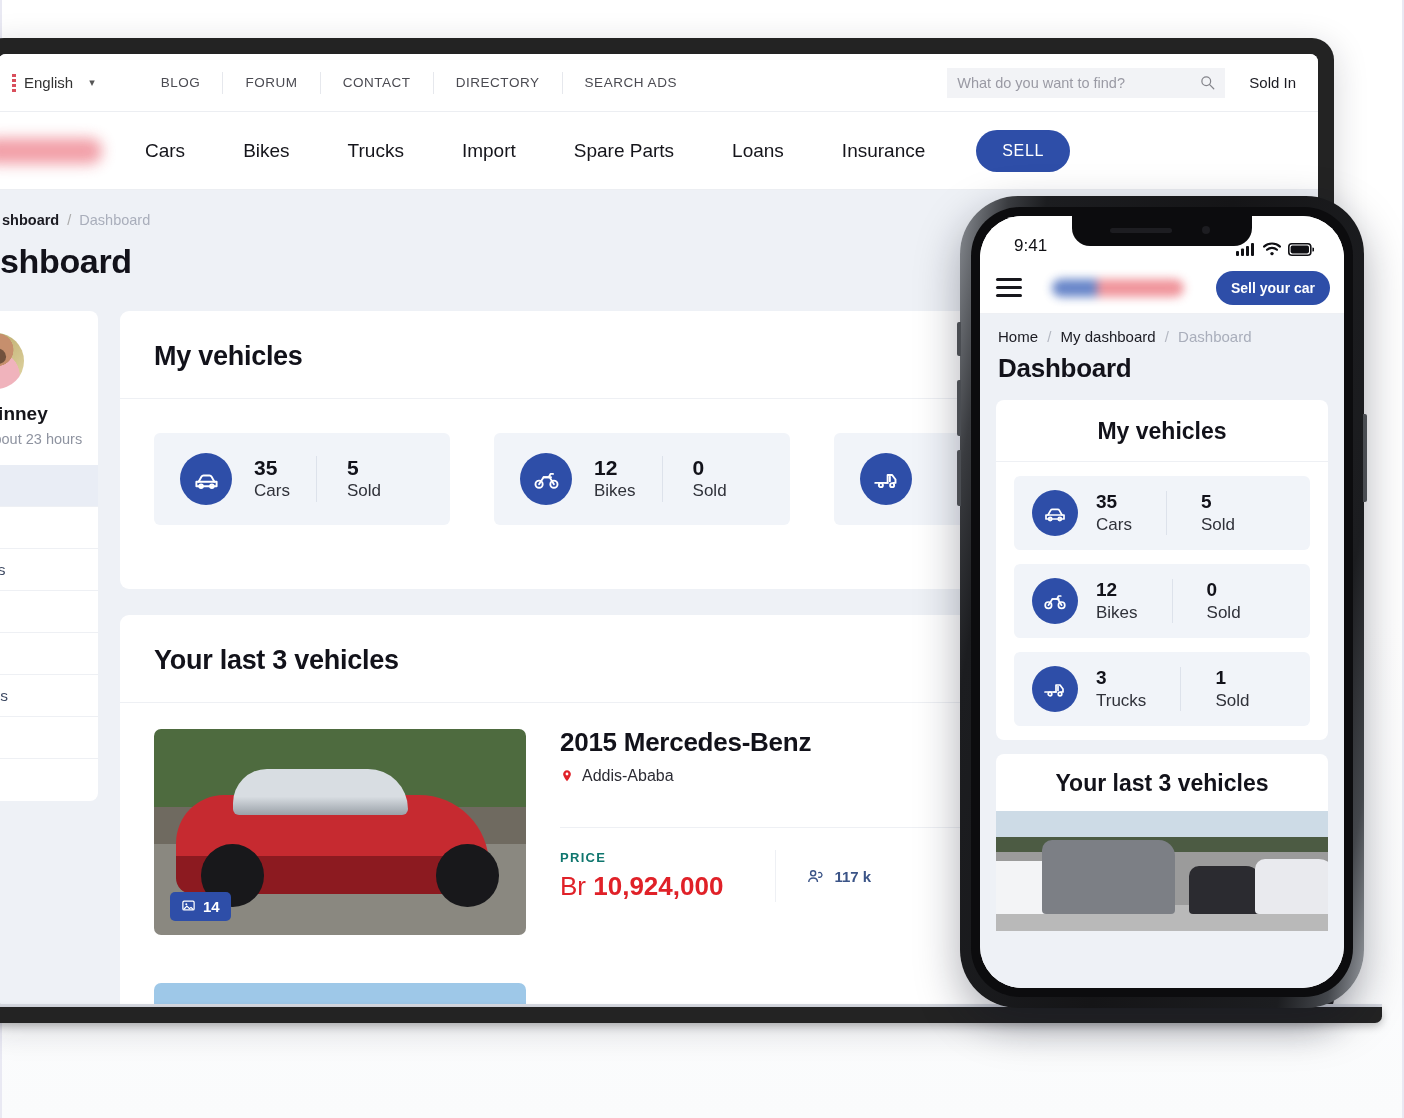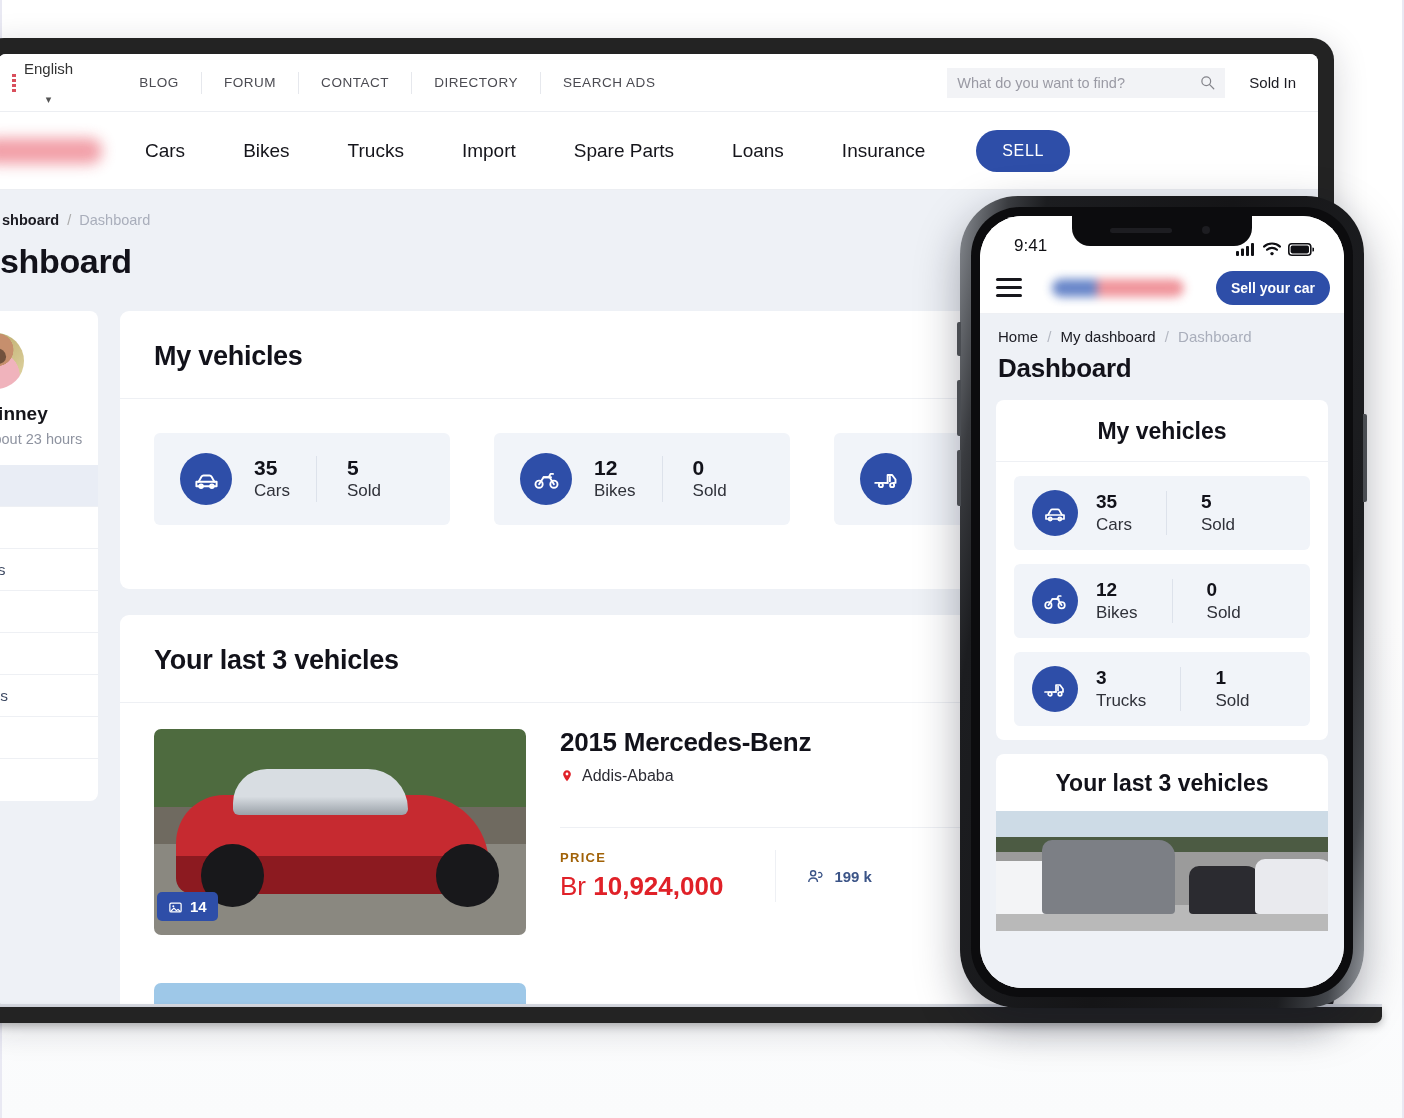--- a/index.html
+++ b/index.html
@@ -57,21 +57,21 @@
     height: 58px; background:#fff;
     display:flex; align-items:center;
     padding-left: 14px; padding-right: 22px;
     border-bottom:1px solid #eceef2;
     position:relative;
   }
   .lang-dots {
     width:4px; height:18px; margin-right:8px;
     background: repeating-linear-gradient(180deg,#d94f5c 0 3px,#fff 3px 5px);
   }
-  .lang { display:flex; align-items:center; gap:16px; font-size:15px; color:#333;flex-direction:column; }
+  .lang { display:flex; align-items:center; gap:16px; font-size:15px; color:#333; }
   .chev { font-size:11px; color:#555; }
   .toplinks { display:flex; align-items:center; margin-left:44px; }
   .toplink {
     font-size:13.5px; letter-spacing:.04em; color:#4b4b52;
     padding:0 22px; border-right:1px solid #e6e8ed; line-height:22px;
   }
   .toplink:last-child { border-right:none; }
   .searchwrap {
     margin-left:auto; position:relative;
     width:278px; height:30px; background:#f2f3f6;
@@ -185,33 +185,33 @@
     content:""; position:absolute; left:18%; top:-26%; width:56%; height:46%;
     background: linear-gradient(180deg,#d8dde2 0 60%,#9aa1a8 100%);
     border-radius: 34px 40px 6px 6px;
   }
   .car-img::after{
     content:""; position:absolute; left:8%; bottom:-13%; width:20%; padding-top:20%;
     background:#18181b; border-radius:50%;
     box-shadow: 235px 0 0 0 #18181b;
   }
   .imgbadge {
-    position:absolute; left:3px; bottom:14px;
+    position:absolute; left:16px; bottom:14px;
     background:#2e4ea8; color:#fff; border-radius:5px;
     font-size:15px; font-weight:700; padding:6px 11px;
-    display:flex; align-items:flex-end; gap:7px;
+    display:flex; align-items:flex-start; gap:7px;
   }
   .imgbadge svg { width:15px; height:15px; }
   .vinfo { flex:1; padding: 24px 0 0 34px; min-width:0; }
   .vtitle { font-size:26px; font-weight:800; color:#12121a; letter-spacing:-.01em; white-space:nowrap;}
   .vloc { margin-top:9px; display:flex; align-items:center; gap:8px; font-size:16px; color:#2b2b33; }
   .vloc svg { width:14px; height:18px; }
   .vmeta { display:flex; margin-top:42px; border-top:1px solid #eef0f4; padding-top:22px; }
   .vprice-col { padding-right:52px; }
-  .plabel { font-size:13px; letter-spacing:.10em; color:#a16207; font-weight:700; }
+  .plabel { font-size:13px; letter-spacing:.10em; color:#0f766e; font-weight:700; }
   .pvalue { margin-top:6px; font-size:26px; font-weight:800; color:#e02128; white-space:nowrap;}
   .pvalue .cur { font-weight:400; }
   .vstat-col {
     border-left:1px solid #eef0f4; padding-left:30px;
     display:flex; align-items:center; gap:9px;
     color:#3b5487; font-size:15px; font-weight:700;
   }
   .vstat-col svg { width:19px; height:19px; }
   .vrow.second .vthumb {
     background: linear-gradient(180deg,#9ec8e8 0 30%, #7f8d56 30% 62%, #9a9a7c 62% 100%);
@@ -512,21 +512,21 @@
                         <span class="cur">Br</span>
                         <span>10,924,000</span>
                       </div>
                     </div>
                     <div class="vstat-col">
                       <svg viewBox="0 0 24 24">
                         <circle cx="9" cy="8" r="3.2" fill="none" stroke="#3b5487" stroke-width="1.8"></circle>
                         <path d="M3.5 19c0-3.2 2.5-5.2 5.5-5.2s5.5 2 5.5 5.2" fill="none" stroke="#3b5487" stroke-width="1.8"></path>
                         <path d="M15.5 12.5a3 3 0 1 0 0-5" fill="none" stroke="#3b5487" stroke-width="1.6"></path>
                       </svg>
-                      <span>199 k</span>
+                      <span>117 k</span>
                     </div>
                   </div>
                 </div>
               </div>
 
               <div class="vrow second">
                 <div class="vthumb"></div>
                 <div class="vinfo">
                   
                 </div>

